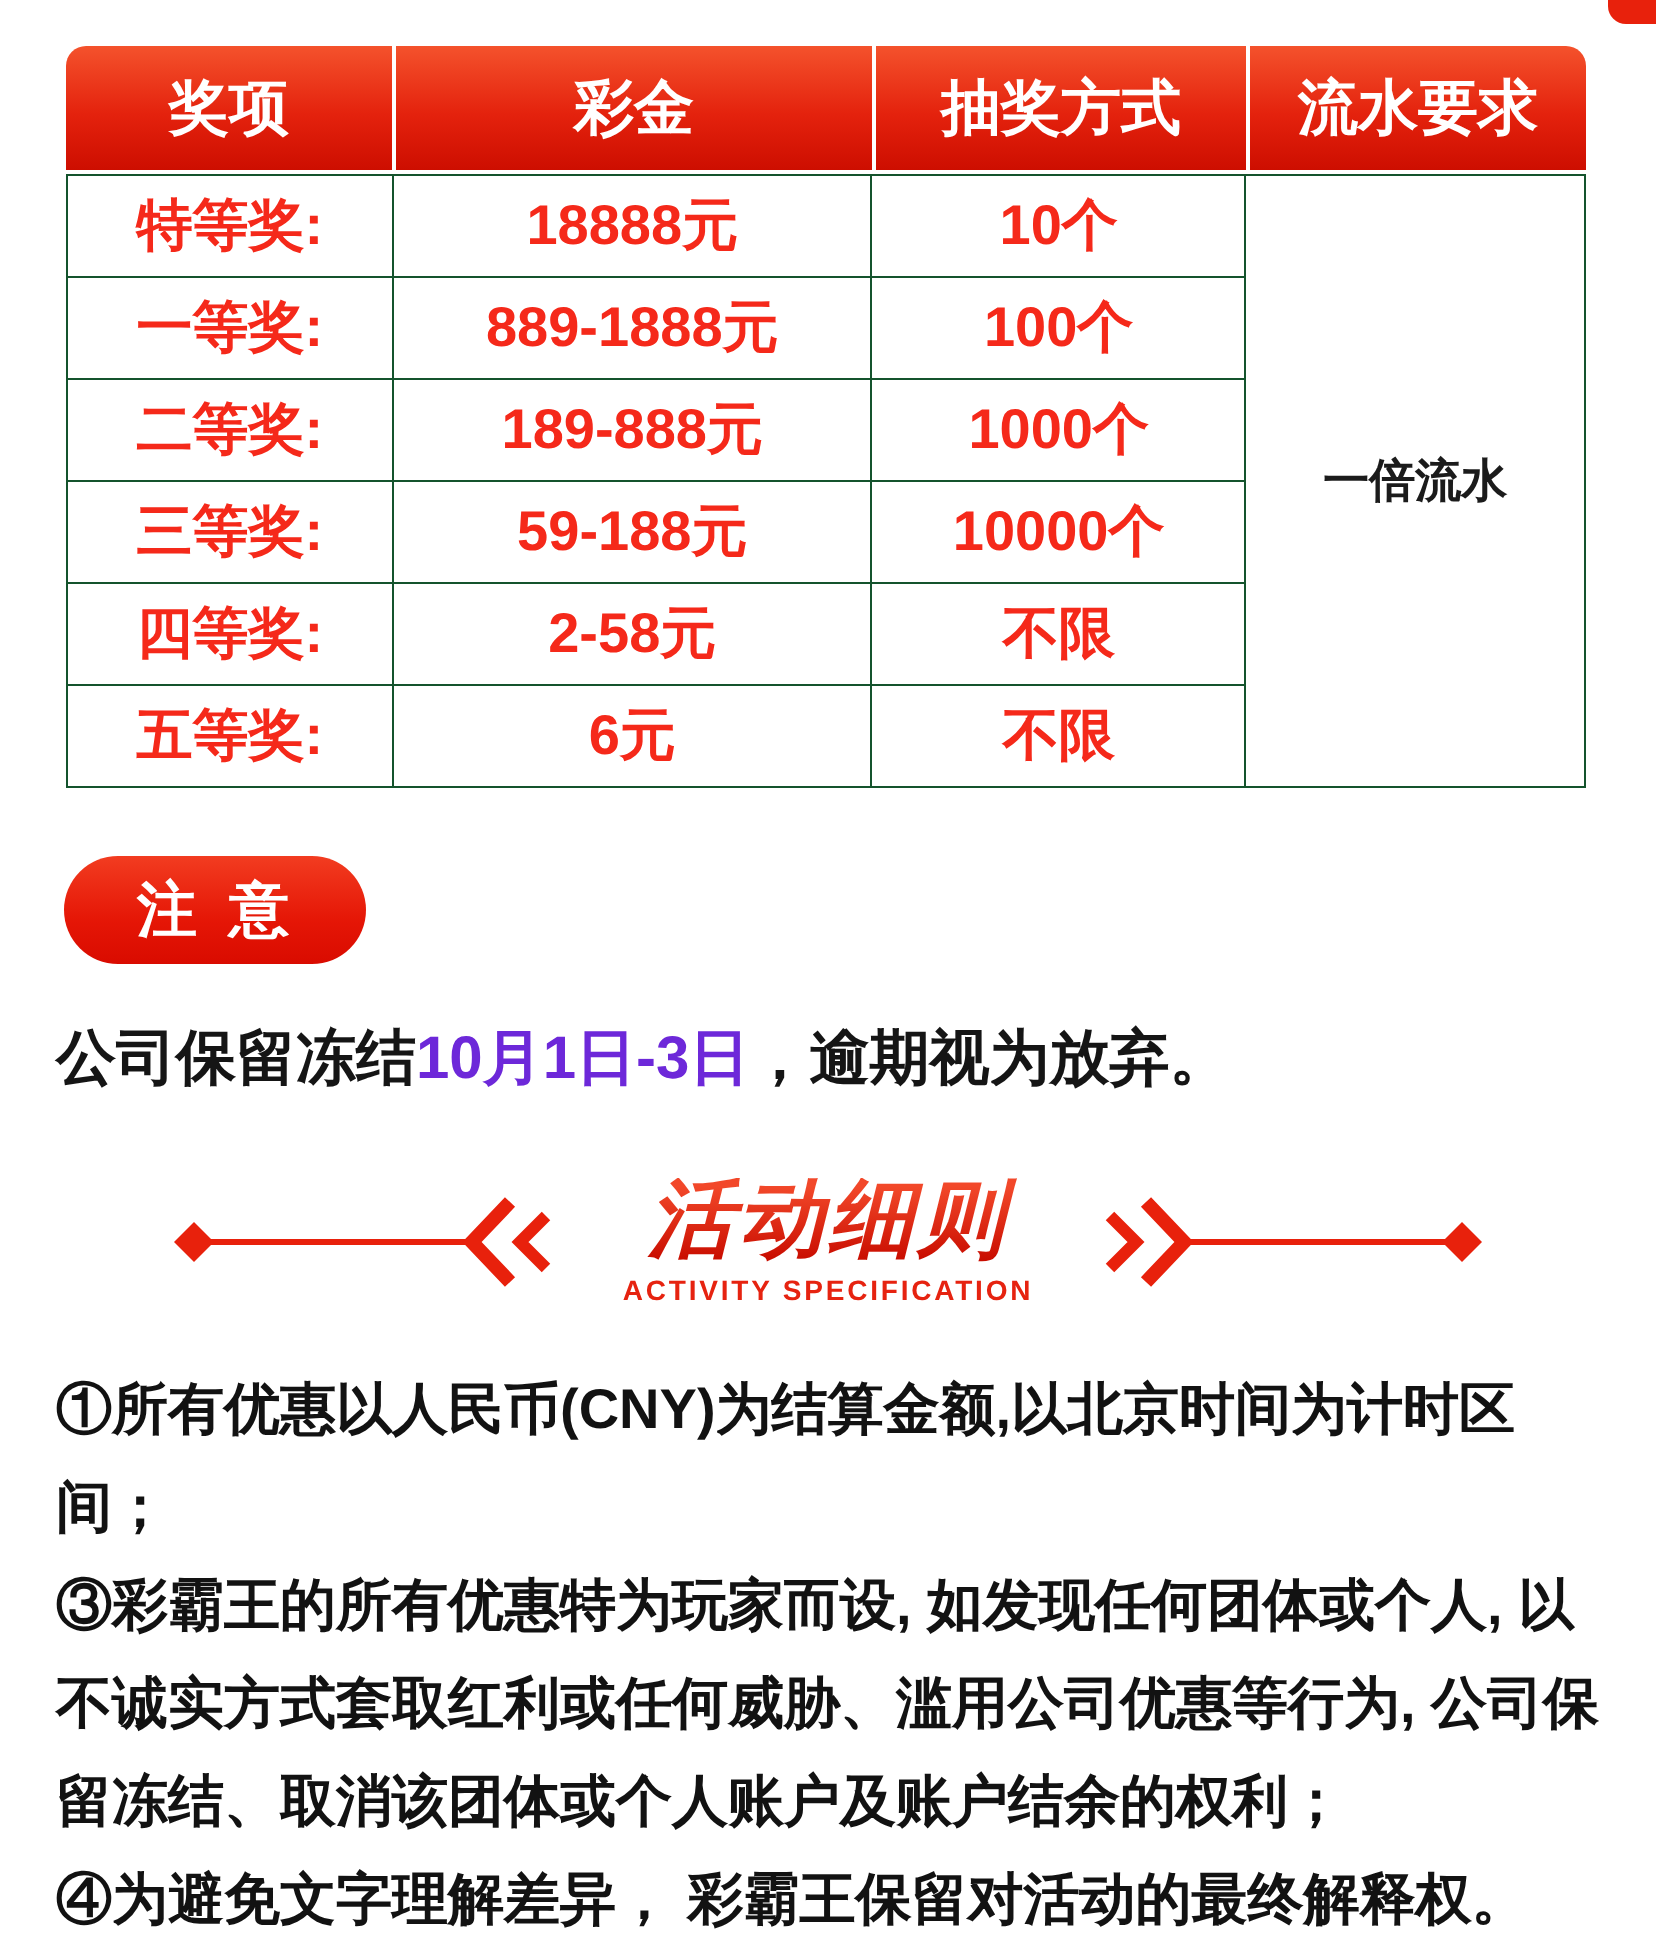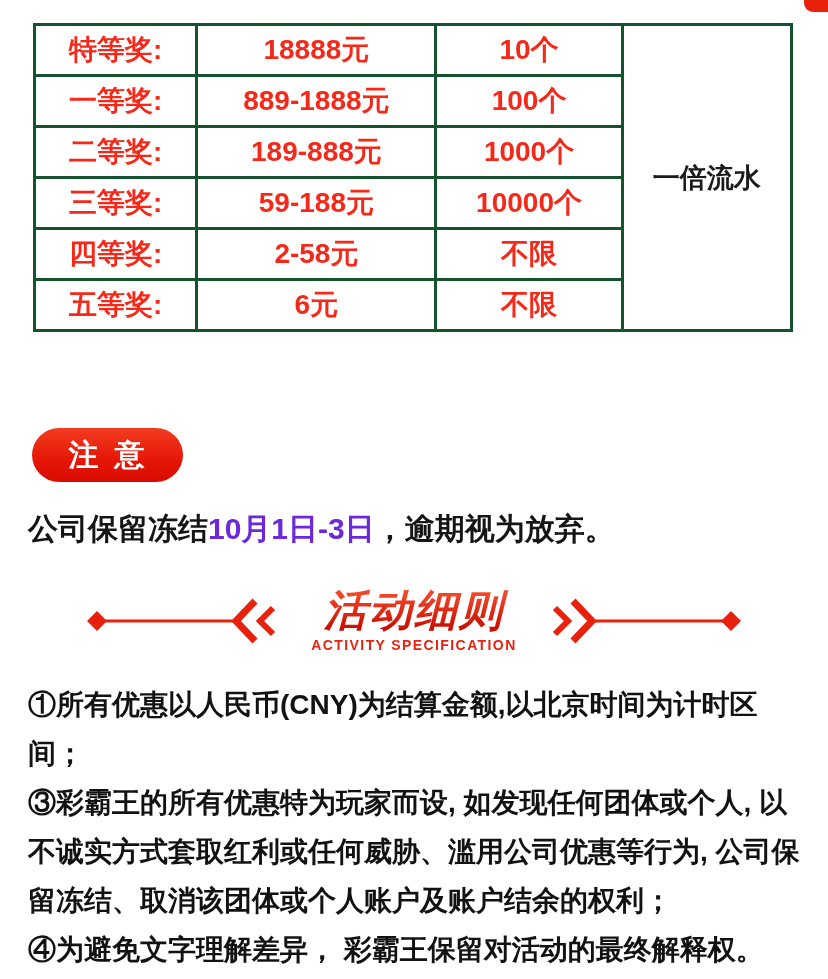--- a/index.html
+++ b/index.html
@@ -38,32 +38,32 @@
   .th.c2 { width: 31.58%; }
   .th.c3 { width: 24.60%; }
   .th.c4 { width: 22.37%; }
 
   table.tbody {
     width: 760px;
     border-collapse: collapse;
     table-layout: fixed;
   }
   table.tbody td {
-    border: 3px solid #14532d;
+    border: 1px solid #14532d;
     height: 51px;
     text-align: center;
     vertical-align: middle;
     font-weight: bold;
     font-size: 28px;
     color: #f5291a;
     background: #ffffff;
   }
   table.tbody td.turnover {
     color: #1b1b1b;
-    font-size: 27px;
+    font-size: 23px;
   }
 
   
   .badge {
     position: absolute; left: 32px; top: 428px;
     width: 151px; height: 54px;
     border-radius: 27px;
     background: linear-gradient(180deg, #f23c20 0%, #e51606 60%, #d90b00 100%);
     color: #ffffff;
     font-size: 30px; font-weight: bold;
@@ -115,20 +115,26 @@
     color: #121212;
   }
   .rules p { margin: 0; }
 </style>
 </head>
 <body>
 
 <div class="frag-tr"></div>
 
 <div class="table-wrap">
+  <div class="thead">
+    <div class="th c1">奖项</div>
+    <div class="th c2">彩金</div>
+    <div class="th c3">抽奖方式</div>
+    <div class="th c4">流水要求</div>
+  </div>
   <table class="tbody">
     <colgroup>
       <col style="width:21.45%">
         <col style="width:31.58%">
         <col style="width:24.60%">
         <col style="width:22.37%">
     </colgroup>
     <tbody>
         <tr>
       <td>特等奖:</td>

